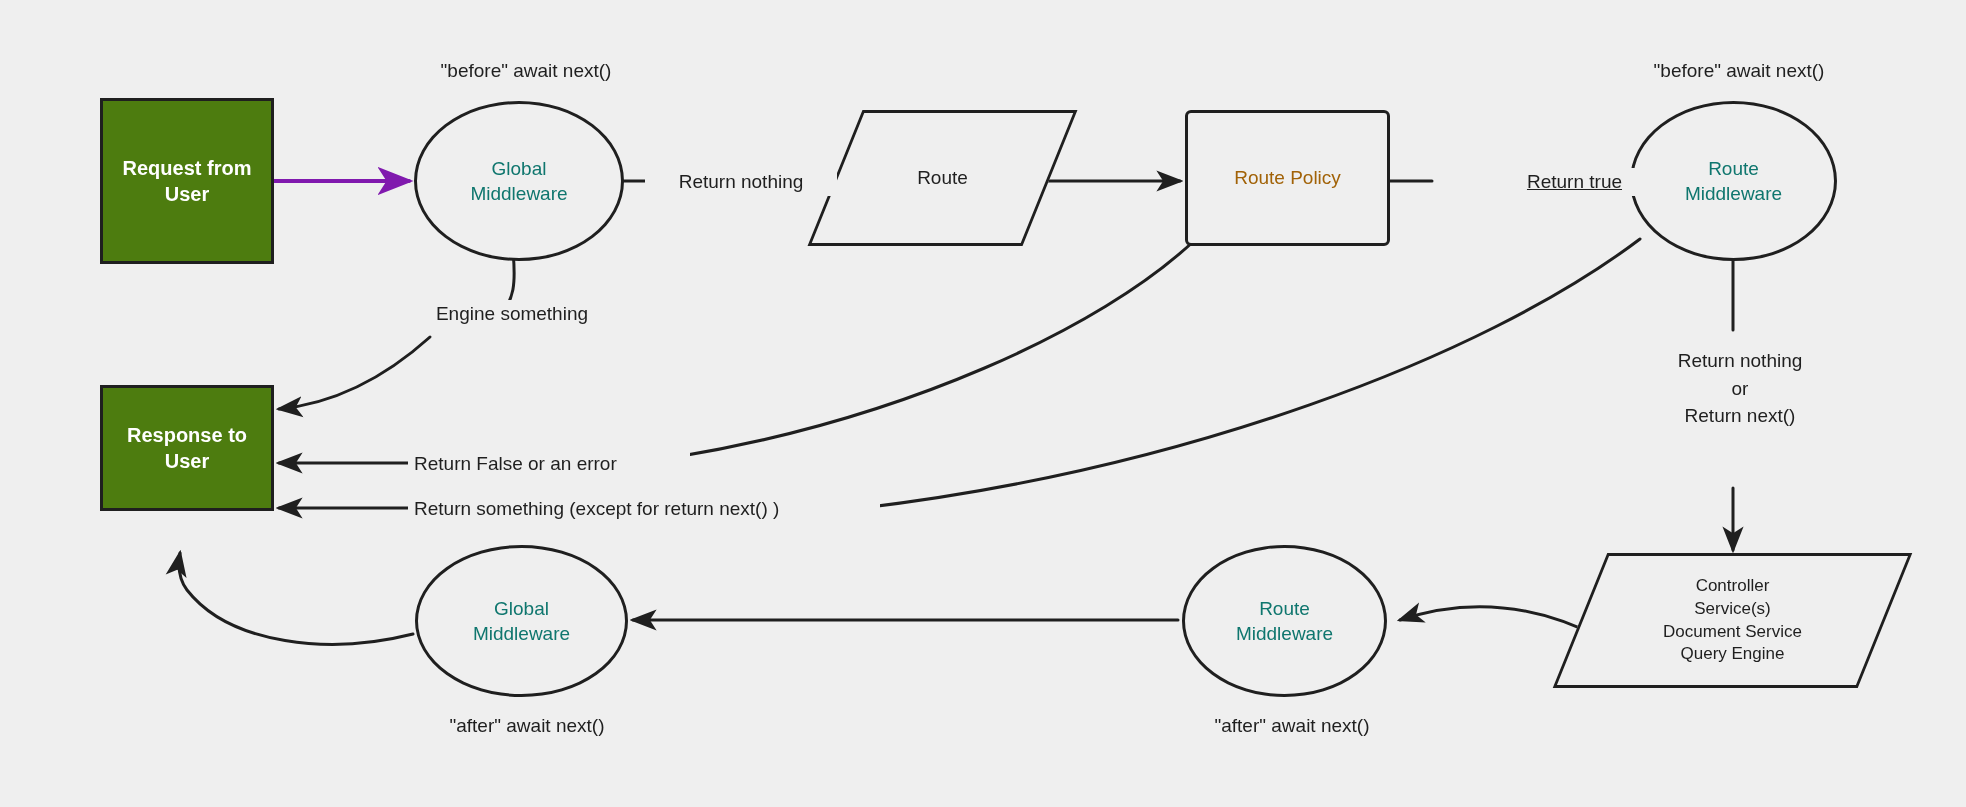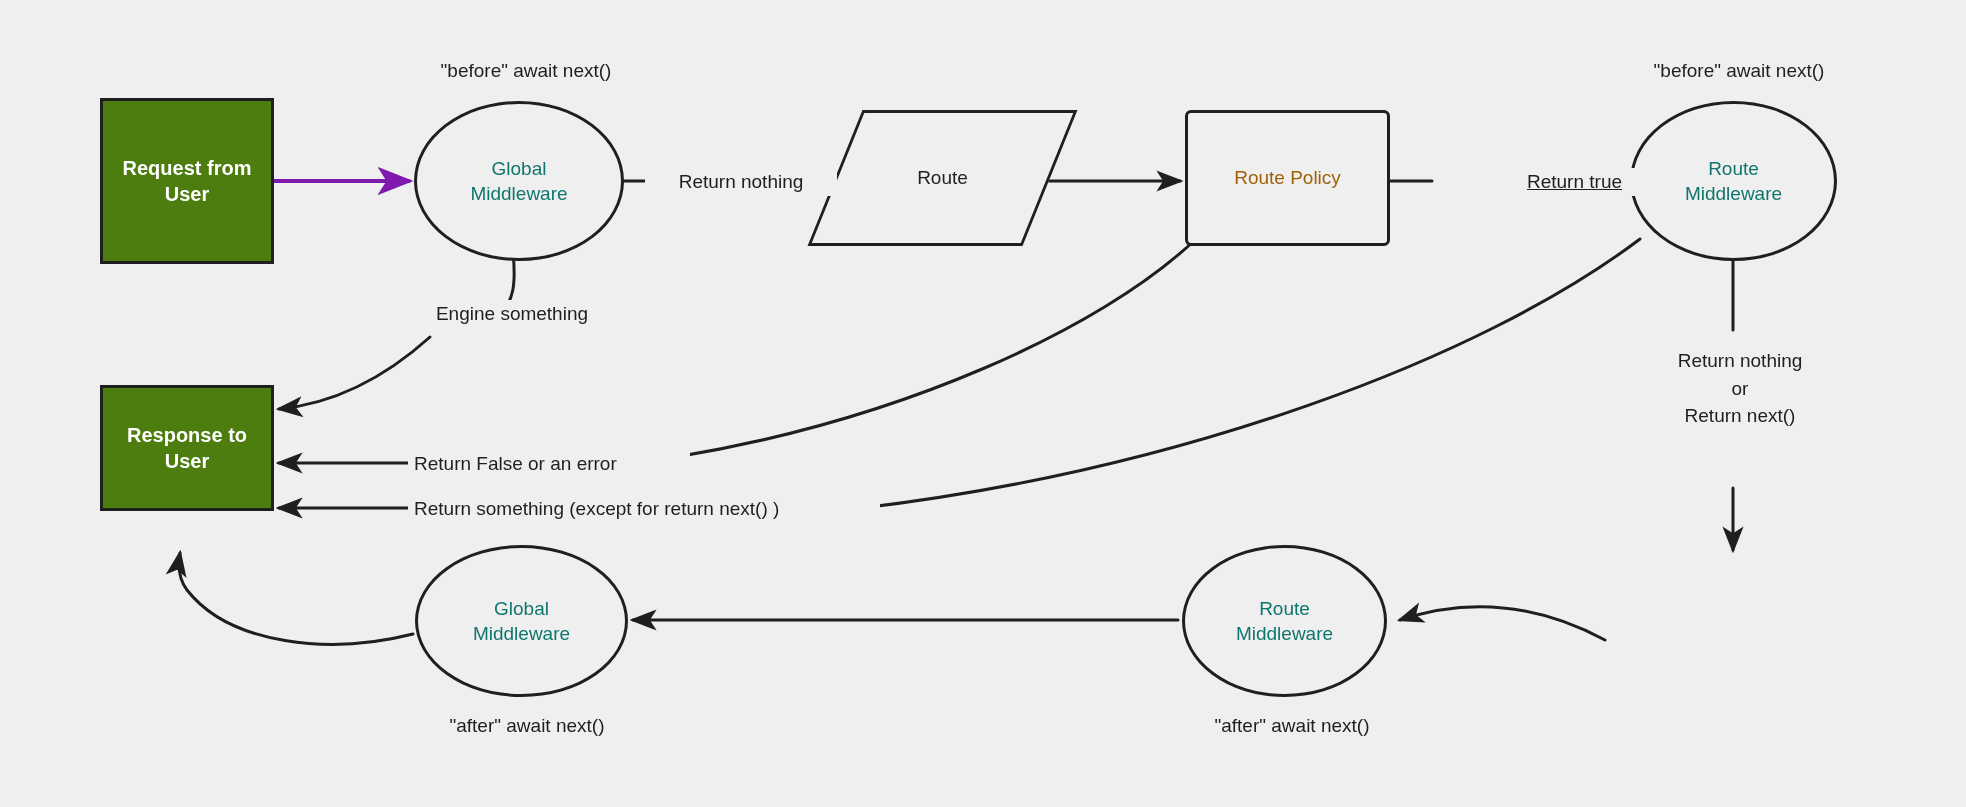--- a/index.html
+++ b/index.html
@@ -168,20 +168,27 @@
 
   <div class="node roundrect" style="left:1185px; top:110px; width:205px; height:136px;">
     <span>Route Policy</span>
   </div>
 
   <div class="node ellipse" style="left:1630px; top:101px; width:207px; height:160px;">
     <span style="white-space: pre-line;">Route
 Middleware</span>
   </div>
 
+  <div class="node para" style="left:1580px; top:553px; width:305px; height:135px;">
+    <div class="skin"></div>
+    <span class="plabel" style="font-size:17px; line-height:1.35;">Controller
+Service(s)
+Document Service
+Query Engine</span>
+  </div>
 
   <div class="node ellipse" style="left:1182px; top:545px; width:205px; height:152px;">
     <span style="white-space: pre-line;">Route
 Middleware</span>
   </div>
 
   <div class="node ellipse" style="left:415px; top:545px; width:213px; height:152px;">
     <span style="white-space: pre-line;">Global
 Middleware</span>
   </div>

